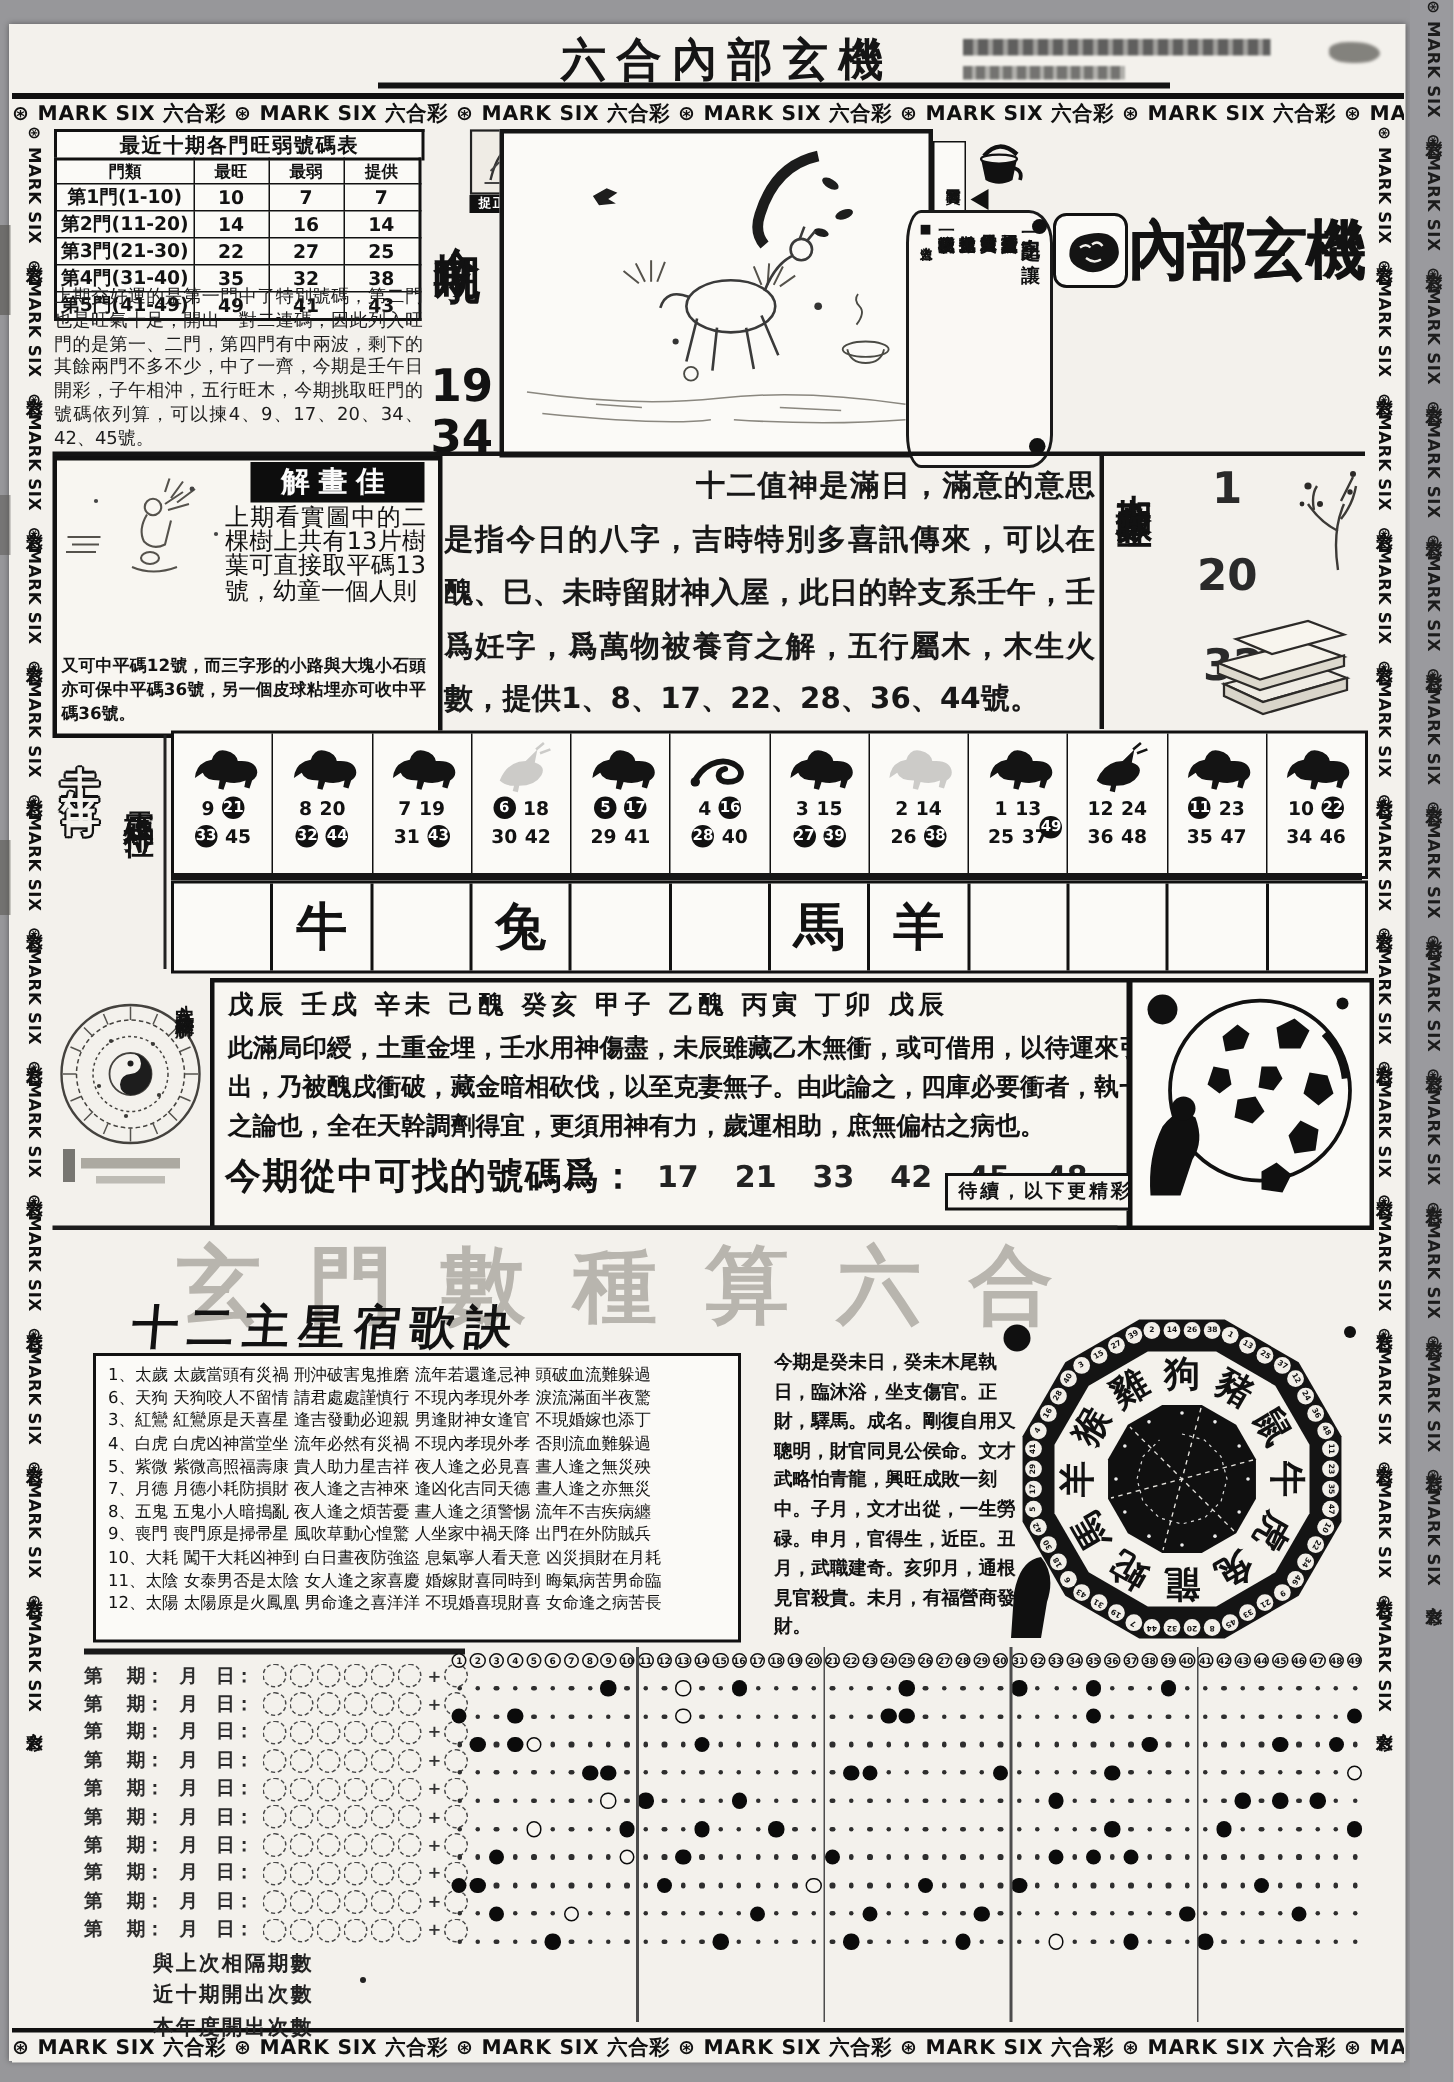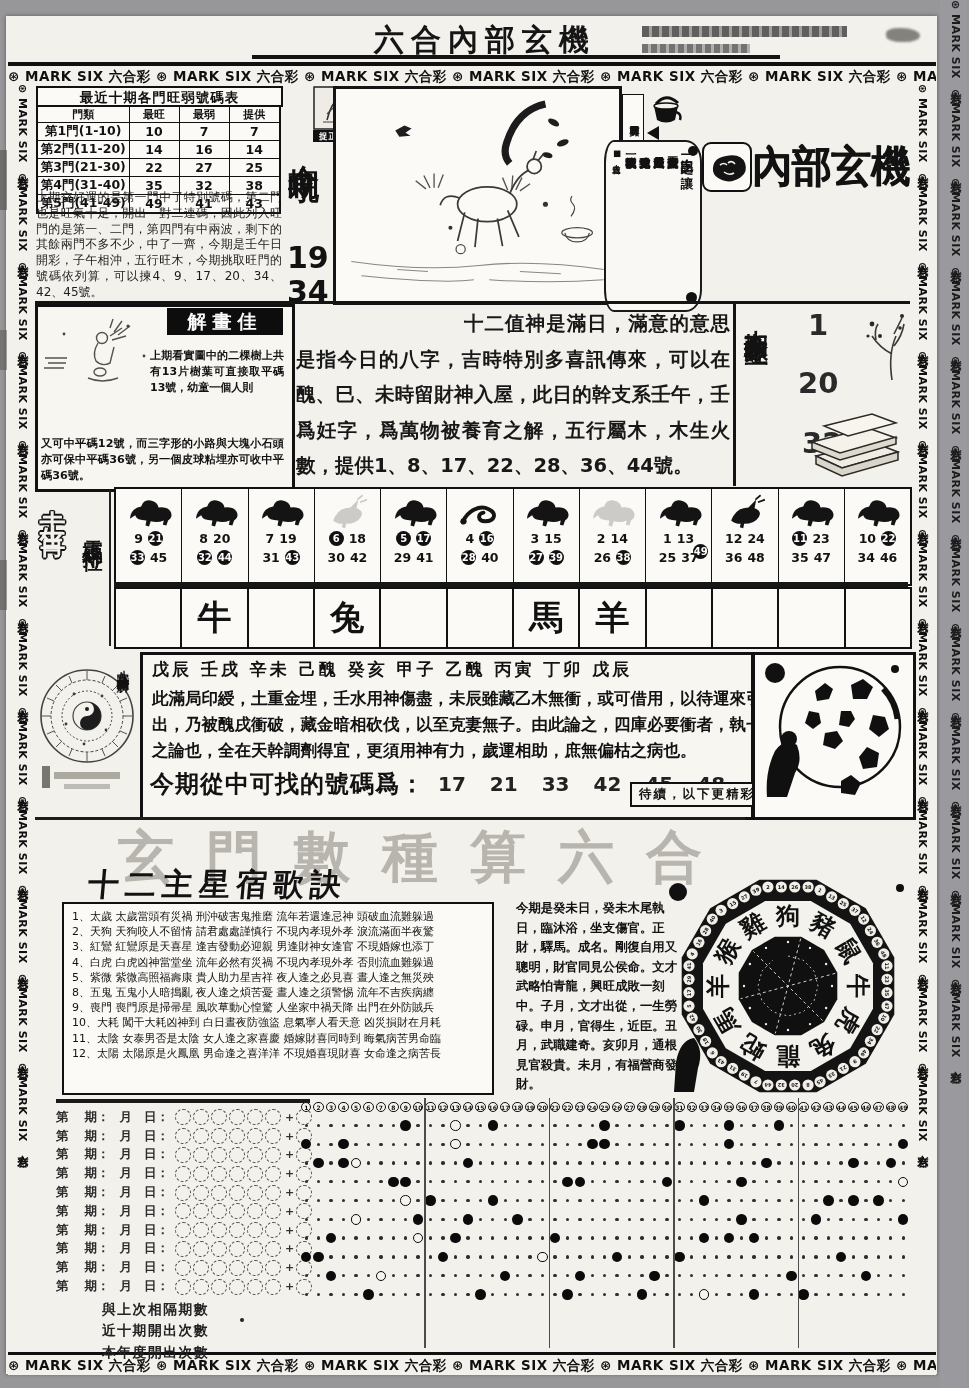--- a/index.html
+++ b/index.html
@@ -70,21 +70,21 @@
   .fist{left:702px;top:142px;width:46px;height:46px;border:2px solid #111;border-radius:9px;background:#fbfaf7;}
   .brand{left:752px;top:138px;width:160px;height:56px;font-size:43px;font-weight:900;
     letter-spacing:0px;transform:scaleX(.92);transform-origin:left;white-space:nowrap;
     text-shadow:1px 0 #111;}
   
   .ruleAB{left:35px;top:301px;width:875px;height:3px;background:#141414;}
   .explainbox{left:35px;top:304px;width:254px;height:182px;border:3px solid #111;background:#f8f6f1;}
   .exsketch{left:40px;top:316px;width:125px;height:80px;}
   .exhead{left:167px;top:308px;width:116px;height:27px;background:#0d0d0d;color:#fbfbfb;
     font-size:19px;font-weight:900;letter-spacing:6px;text-align:center;line-height:27px;}
-  .exp1{left:150px;top:348px;width:134px;height:82px;font-size:11px;line-height:16.2px;text-align:justify;font-weight:700;}
+  .exp1{left:150px;top:337px;width:134px;height:82px;font-size:16px;line-height:16.2px;text-align:justify;font-weight:400;}
   .exp2{left:41px;top:424px;width:243px;height:58px;font-size:11.2px;line-height:16.2px;text-align:justify;font-weight:600;margin-top:12px;}
   .gods{left:296px;top:306px;width:434px;height:178px;font-size:19.5px;font-weight:700;
     line-height:35.6px;text-align:justify;text-indent:168px;color:#181818;}
   .vlineB{left:733px;top:304px;width:3px;height:182px;background:#141414;}
   .woodlabel{left:740px;top:310px;height:175px;writing-mode:vertical-rl;
     font-size:24px;font-weight:900;letter-spacing:3px;}
   .woodnums{left:798px;top:308px;}
   .woodnum{font-size:29px;font-weight:700;color:#2a2a2a;}
   .wood1{margin-left:10px;} .wood2{margin-top:24px;} .wood3{margin-top:26px;margin-left:4px;}
   .plum{left:842px;top:306px;width:64px;height:78px;}
@@ -622,24 +622,25 @@
     </g>
     <path d="M128 34 a52 52 0 0 1 14 30" fill="none" stroke="#111" stroke-width="5"></path>
   </svg>
 </div>
 <div class="abs ruleD"></div>
 
 <div class="abs watermark">玄門數種算六合</div>
 <div class="abs songtitle">十二主星宿歌訣</div>
 <div class="abs songbox" id="song-lines">
     <div class="songline">1、太歲 太歲當頭有災禍 刑沖破害鬼推磨 流年若還逢忌神 頭破血流難躲過</div>
-    <div class="songline">2、天狗 天狗咬人不留情 請君處處謹慎行 不現內孝現外孝 淚流滿面半夜驚</div>
+    <div class="songline">6、天狗 天狗咬人不留情 請君處處謹慎行 不現內孝現外孝 淚流滿面半夜驚</div>
     <div class="songline">3、紅鸞 紅鸞原是天喜星 逢吉發動必迎親 男逢財神女逢官 不現婚嫁也添丁</div>
     <div class="songline">4、白虎 白虎凶神當堂坐 流年必然有災禍 不現內孝現外孝 否則流血難躲過</div>
     <div class="songline">5、紫微 紫微高照福壽康 貴人助力星吉祥 夜人逢之必見喜 晝人逢之無災殃</div>
+    <div class="songline">7、月德 月德小耗防損財 夜人逢之吉神來 逢凶化吉同天德 晝人逢之亦無災</div>
     <div class="songline">8、五鬼 五鬼小人暗搗亂 夜人逢之煩苦憂 晝人逢之須警惕 流年不吉疾病纏</div>
     <div class="songline">9、喪門 喪門原是掃帚星 風吹草動心惶驚 人坐家中禍天降 出門在外防賊兵</div>
     <div class="songline">10、大耗 闖干大耗凶神到 白日晝夜防強盜 息氣寧人看天意 凶災損財在月耗</div>
     <div class="songline">11、太陰 女泰男否是太陰 女人逢之家喜慶 婚嫁財喜同時到 晦氣病苦男命臨</div>
     <div class="songline">12、太陽 太陽原是火鳳凰 男命逢之喜洋洋 不現婚喜現財喜 女命逢之病苦長</div>
   </div>
 <div class="abs day">今期是癸未日，癸未木尾執日，臨沐浴，坐支傷官。正財，驛馬。成名。剛復自用又聰明，財官同見公侯命。文才武略怕青龍，興旺成敗一刻中。子月，文才出從，一生勞碌。申月，官得生，近臣。丑月，武職建奇。亥卯月，通根見官殺貴。未月，有福營商發財。</div>
 <div class="abs wheel" id="wheel"><svg viewBox="0 0 252 230" width="252" height="230">
       <polygon points="154.5,7.7 203.8,36.2 232.3,85.5 232.3,142.5 203.8,191.8 154.5,220.3 97.5,220.3 48.2,191.8 19.7,142.5 19.7,85.5 48.2,36.2 97.5,7.7" fill="#141414"></polygon>
       <polygon points="148.8,29.0 188.2,51.8 211.0,91.2 211.0,136.8 188.2,176.2 148.8,199.0 103.2,199.0 63.8,176.2 41.0,136.8 41.0,91.2 63.8,51.8 103.2,29.0" fill="#f4f2ec"></polygon>

